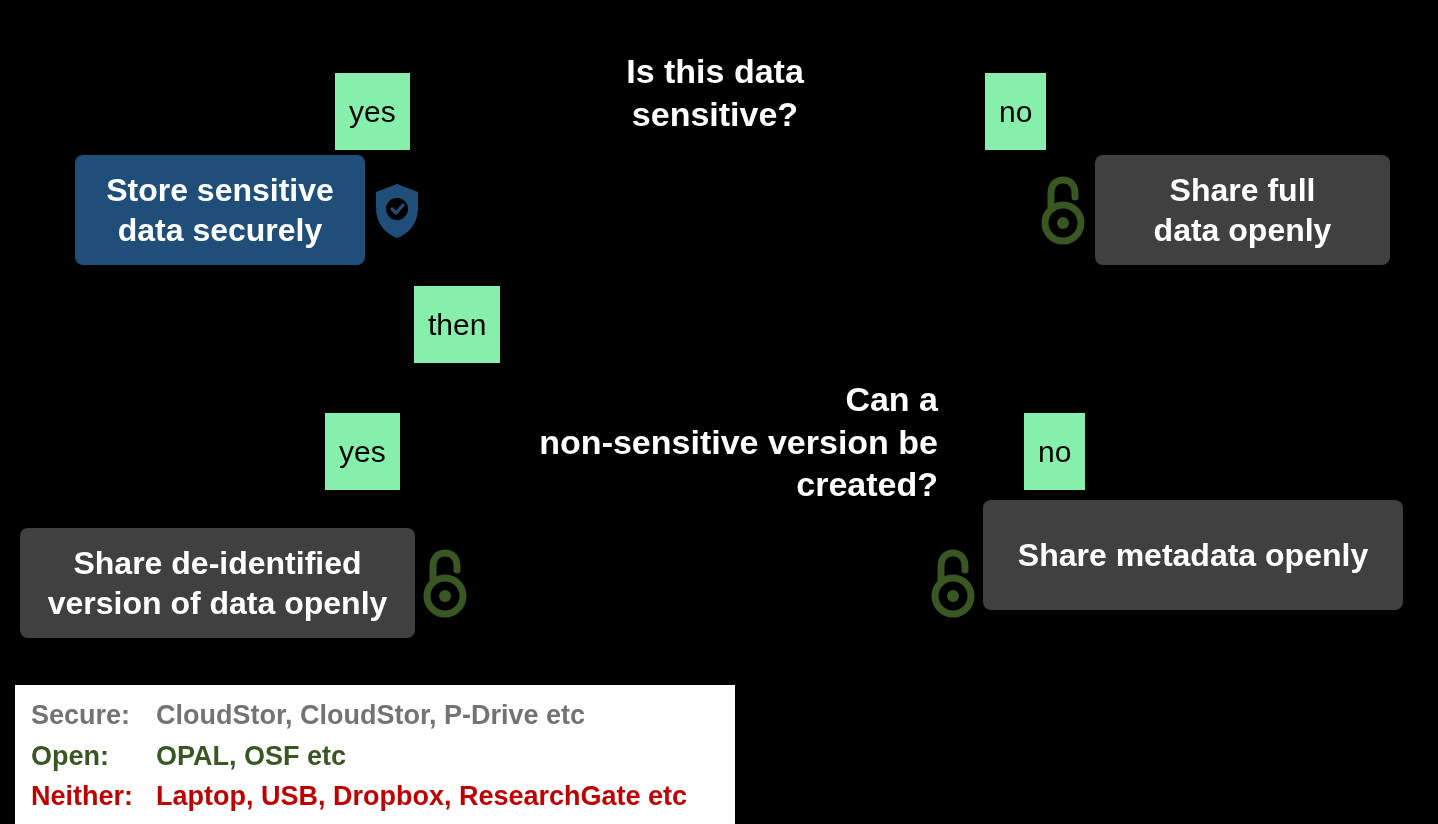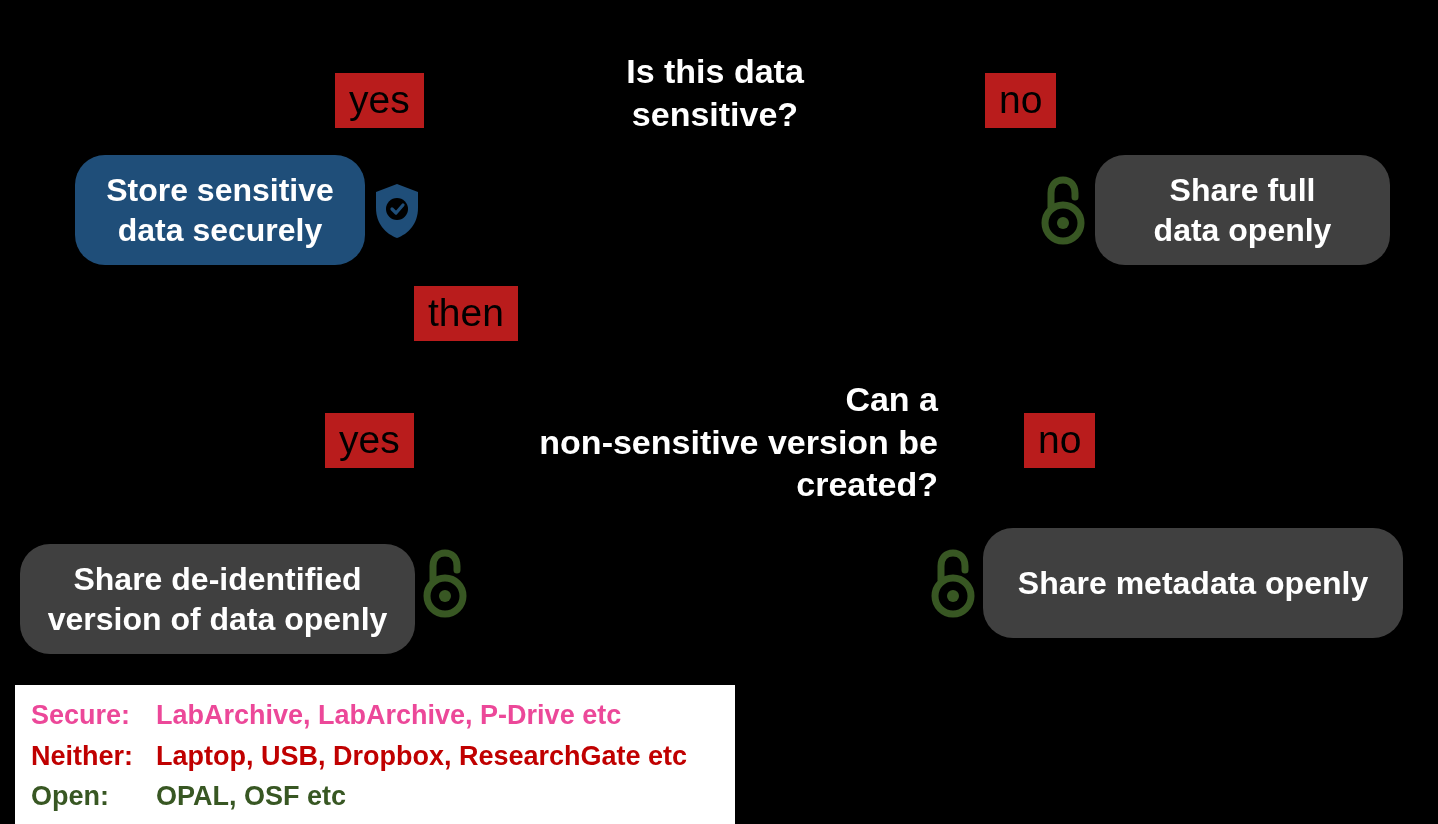--- a/index.html
+++ b/index.html
@@ -19,30 +19,30 @@
   }
   .question {
     position: absolute;
     color: #fff;
     font-weight: 700;
     text-align: center;
     line-height: 1.25;
   }
   .edge-label {
     position: absolute;
-    background: #b91c1c;
+    background: #86efac;
     color: #000;
-    font-size: 39px;
+    font-size: 30px;
     font-weight: 400;
-    padding: 6px 14px;
+    padding: 22px 14px;
     line-height: 1.1;
   }
   .node-box {
     position: absolute;
-    border-radius: 30px;
+    border-radius: 8px;
     color: #fff;
     font-weight: 700;
     font-size: 32px;
     text-align: center;
     display: flex;
     align-items: center;
     justify-content: center;
     padding: 12px 20px;
     box-sizing: border-box;
     line-height: 1.25;
@@ -56,21 +56,21 @@
     position: absolute;
     background: #fff;
     padding: 10px 16px 10px 16px;
     font-size: 27px;
     font-weight: 700;
     line-height: 1.5;
     box-sizing: border-box;
   }
   .legend-row { display: flex; }
   .legend-key { width: 125px; }
-  .secure { color: #ec4899; }
+  .secure { color: #737373; }
   .open   { color: #385723; }
   .neither{ color: #c00000; }
 </style>
 </head>
 <body>
 
 <div class="stage">
 
   <div class="question" style="left:550px; top:50px; width:330px; font-size:34px;">Is this data<br>sensitive?</div>
 
@@ -95,46 +95,46 @@
     </svg>
   </div>
 
   <div class="edge-label" style="left:414px; top:286px;">then</div>
 
   <div class="question" style="left:488px; top:378px; width:450px; font-size:34px;text-align:right;">Can a<br>non-sensitive version be<br>created?</div>
 
   <div class="edge-label" style="left:325px; top:413px;">yes</div>
   <div class="edge-label" style="left:1024px; top:413px;">no</div>
 
-  <div class="node-box green" style="left:20px; top:528px; width:395px; height:110px;margin-top:16px;">Share de-identified<br>version of data openly</div>
+  <div class="node-box green" style="left:20px; top:528px; width:395px; height:110px;">Share de-identified<br>version of data openly</div>
   <div class="icon" style="left:422px; top:548px;">
     <svg width="46" height="70" viewBox="0 0 46 70">
       <path d="M11 32 V18 C11 10 16 5 23 5 C30 5 35 10 35 18 V22" stroke="#385723" stroke-width="7" fill="none" stroke-linecap="round"></path>
       <circle cx="23" cy="48" r="18" stroke="#385723" stroke-width="7" fill="none"></circle>
       <circle cx="23" cy="48" r="6" fill="#385723"></circle>
     </svg>
   </div>
 
-  <div class="node-box green" style="left:983px; top:528px; width:420px; height:110px;">Share metadata openly</div>
+  <div class="node-box green" style="left:983px; top:500px; width:420px; height:110px;">Share metadata openly</div>
   <div class="icon" style="left:930px; top:548px;">
     <svg width="46" height="70" viewBox="0 0 46 70">
       <path d="M11 32 V18 C11 10 16 5 23 5 C30 5 35 10 35 18 V22" stroke="#385723" stroke-width="7" fill="none" stroke-linecap="round"></path>
       <circle cx="23" cy="48" r="18" stroke="#385723" stroke-width="7" fill="none"></circle>
       <circle cx="23" cy="48" r="6" fill="#385723"></circle>
     </svg>
   </div>
 
   <div class="legend" style="left:15px; top:685px; width:720px;">
     <div class="legend-row secure">
       <span class="legend-key">Secure:</span>
-      <span>LabArchive, LabArchive, P-Drive etc</span>
+      <span>CloudStor, CloudStor, P-Drive etc</span>
+    </div>
+    <div class="legend-row open">
+      <span class="legend-key">Open:</span>
+      <span>OPAL, OSF etc</span>
     </div>
     <div class="legend-row neither">
       <span class="legend-key">Neither:</span>
       <span>Laptop, USB, Dropbox, ResearchGate etc</span>
-    </div>
-    <div class="legend-row open">
-      <span class="legend-key">Open:</span>
-      <span>OPAL, OSF etc</span>
     </div>
   </div>
 
 </div>
 
 </body></html>

